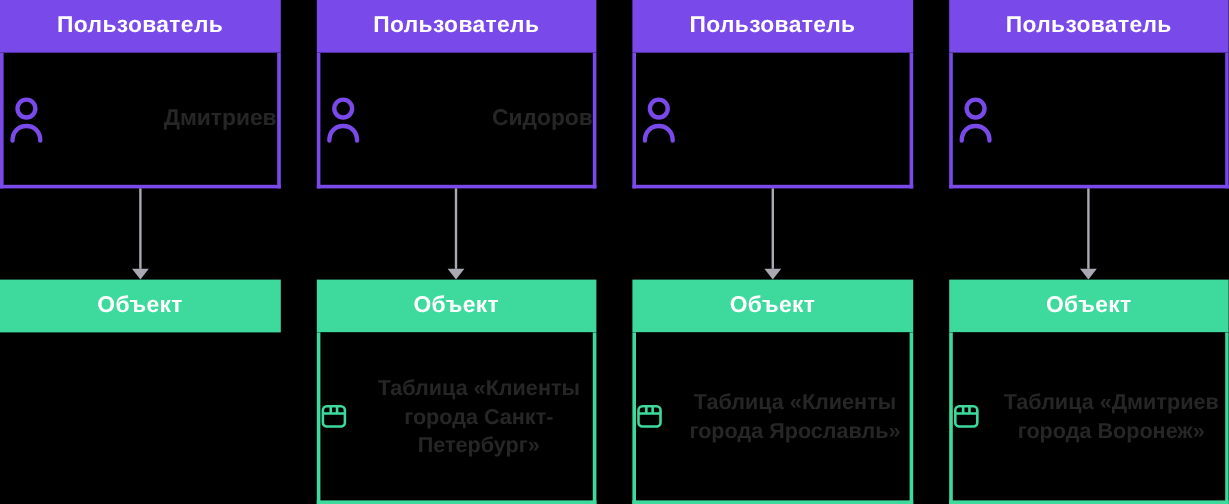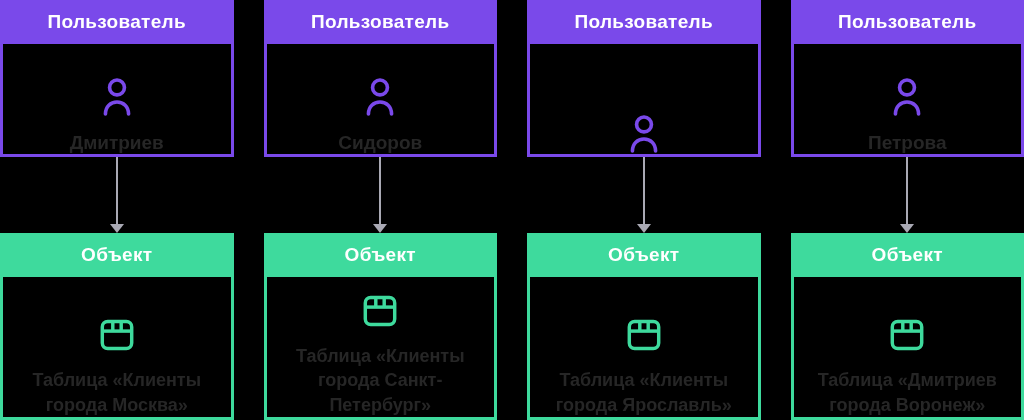--- a/index.html
+++ b/index.html
@@ -19,22 +19,22 @@
 
   .node { display: flex; flex-direction: column; background: #000; }
   .node-header {
     height: 44px;
     display: flex; align-items: center; justify-content: center;
     color: #ffffff;
     font-size: 19px; font-weight: 700; letter-spacing: 0.3px;
   }
   .node-body {
     flex: 1;
-    display: flex; flex-direction: column;
-    align-items: center; justify-content: flex-end;
+    display: flex; flex-direction: row;
+    align-items: center; justify-content: space-between;
     gap: 15px;
     background: #000;
   }
 
   .user-node { height: 157px; }
   .user-node .node-header { background: #7a49ea; }
   .user-node .node-body { border: 3px solid #7a49ea; border-top: none; }
 
   .object-node { flex: 1; }
   .object-node .node-header { background: #3eda9d; }
@@ -82,28 +82,20 @@
         <div class="node-text">Дмитриев</div>
       </div>
     </div>
     <div class="connector">
       <div class="line"></div>
       <div class="head"></div>
     </div>
     <div class="node object-node">
       <div class="node-header">
         <span>Объект</span>
-      </div>
-      <div class="node-body">
-        <svg class="icon" width="36" height="36" viewBox="0 0 24 24" fill="none">
-          <rect x="2.2" y="3" width="19.6" height="18" rx="3.6" stroke="#3eda9d" stroke-width="2.3"></rect>
-          <path d="M2.2 9.4h19.6" stroke="#3eda9d" stroke-width="2.3"></path>
-          <path d="M9.2 3v6.4M14.8 3v6.4" stroke="#3eda9d" stroke-width="2.3"></path>
-        </svg>
-        <div class="node-text object-label">Таблица «Клиенты города Москва»</div>
       </div>
     </div>
   </div>
 
   <div class="column">
     <div class="node user-node">
       <div class="node-header">
         <span>Пользователь</span>
       </div>
       <div class="node-body">
@@ -167,21 +159,20 @@
   <div class="column">
     <div class="node user-node">
       <div class="node-header">
         <span>Пользователь</span>
       </div>
       <div class="node-body">
         <svg class="icon" width="38" height="42" viewBox="0 0 24 26" fill="none">
           <circle cx="12" cy="7.6" r="4.7" stroke="#7a49ea" stroke-width="2.3"></circle>
           <path d="M4.7 24.4c0-4.8 3.3-7.6 7.3-7.6s7.3 2.8 7.3 7.6" stroke="#7a49ea" stroke-width="2.3" stroke-linecap="round"></path>
         </svg>
-        <div class="node-text">Петрова</div>
       </div>
     </div>
     <div class="connector">
       <div class="line"></div>
       <div class="head"></div>
     </div>
     <div class="node object-node">
       <div class="node-header">
         <span>Объект</span>
       </div>

